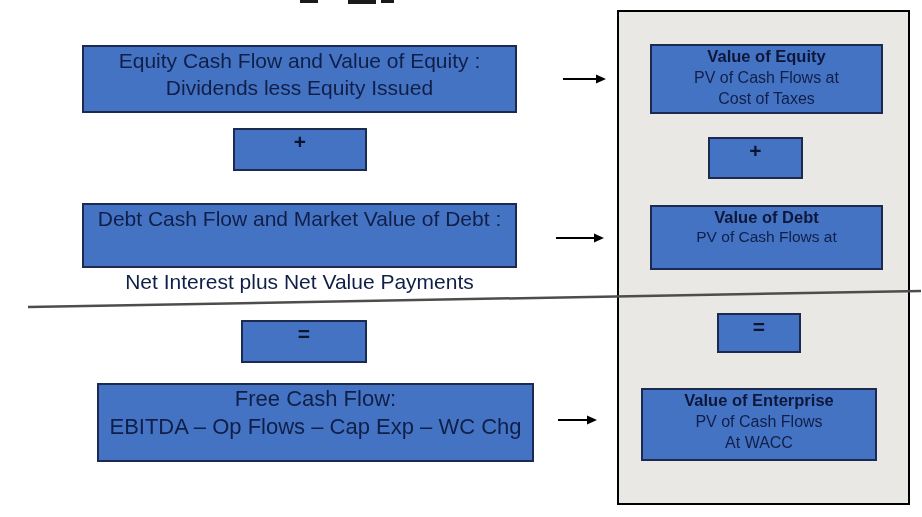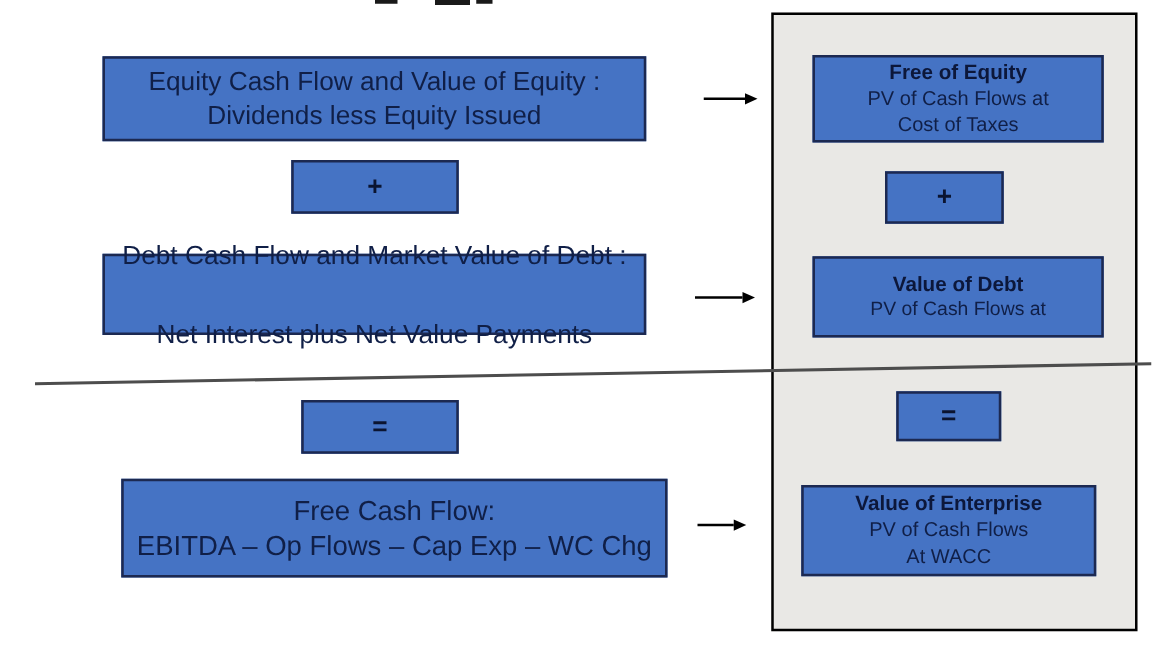--- a/index.html
+++ b/index.html
@@ -15,21 +15,21 @@
     background: #ffffff;
     overflow: hidden;
   }
   .box {
     position: absolute;
     background: #4573c4;
     border: 2px solid #1c2951;
     box-sizing: border-box;
     display: flex;
     flex-direction: column;
-    justify-content: center;
+    justify-content: flex-start;
     align-items: center;
     text-align: center;
     color: #101f47;
   }
   .big-text { font-size: 21px; line-height: 27px; }
   .fcf-text { font-size: 22px; line-height: 28px; margin-left: 24px; }
   .op-text  { font-size: 21px; font-weight: bold; color: #0b1430; }
   .panel {
     position: absolute;
     left: 617px; top: 10px;
@@ -80,21 +80,21 @@
   <div class="box op-text" style="left:241px; top:320px; width:126px; height:43px;">
     <span>=</span>
   </div>
 
   <div class="box fcf-text" style="left:73px; top:383px; width:437px; height:79px;">
     <span class="line1">Free Cash Flow:</span>
     <span class="line2">EBITDA – Op Flows – Cap Exp – WC Chg</span>
   </div>
 
   <div class="box rbox" style="left:650px; top:44px; width:233px; height:70px;">
-    <span class="title">Free of Equity</span>
+    <span class="title">Value of Equity</span>
     <span class="line1">PV of Cash Flows at</span>
     <span class="line2">Cost of Taxes</span>
   </div>
 
   <div class="box op-text" style="left:708px; top:137px; width:95px; height:42px;">
     <span>+</span>
   </div>
 
   <div class="box rbox" style="left:650px; top:205px; width:233px; height:65px; font-size:15.5px; line-height:20px;">
     <span class="title">Value of Debt</span>

